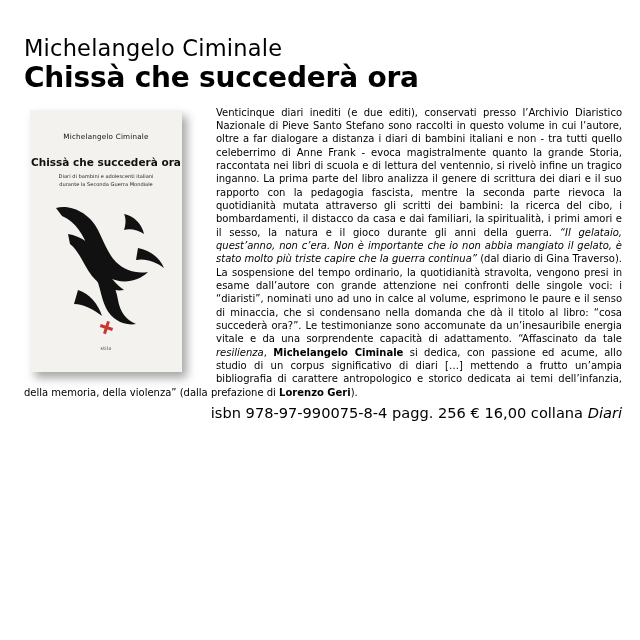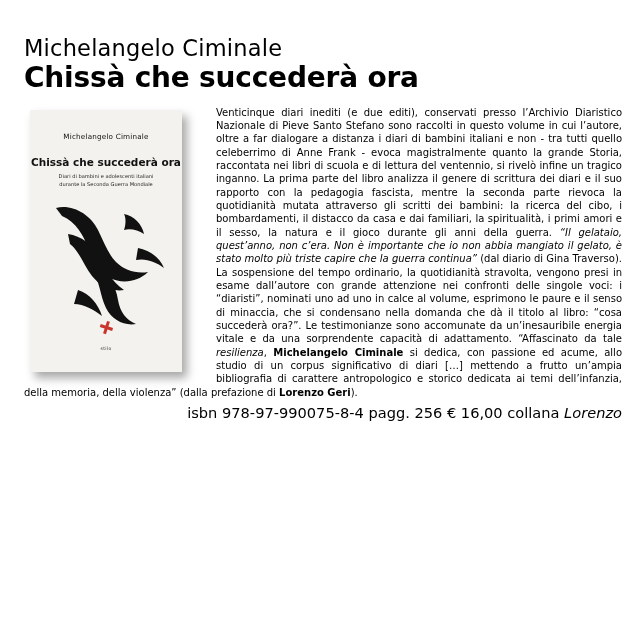--- a/index.html
+++ b/index.html
@@ -179,16 +179,16 @@
         <span class="brand">stilo</span>
       </div>
     </div>
   </div>
 
   <div class="body-text">
     <span>Venticinque diari inediti (e due editi), conservati presso l’Archivio Diaristico Nazionale di Pieve Santo Stefano sono raccolti in questo volume in cui l’autore, oltre a far dialogare a distanza i diari di bambini italiani e non - tra tutti quello celeberrimo di Anne Frank - evoca magistralmente quanto la grande Storia, raccontata nei libri di scuola e di lettura del ventennio, si rivelò infine un tragico inganno. La prima parte del libro analizza il genere di scrittura dei diari e il suo rapporto con la pedagogia fascista, mentre la seconda parte rievoca la quotidianità mutata attraverso gli scritti dei bambini: la ricerca del cibo, i bombardamenti, il distacco da casa e dai familiari, la spiritualità, i primi amori e il sesso, la natura e il gioco durante gli anni della guerra. </span><i>“Il gelataio, quest’anno, non c’era. Non è importante che io non abbia mangiato il gelato, è stato molto più triste capire che la guerra continua”</i><span> (dal diario di Gina Traverso). La sospensione del tempo ordinario, la quotidianità stravolta, vengono presi in esame dall’autore con grande attenzione nei confronti delle singole voci: i “diaristi”, nominati uno ad uno in calce al volume, esprimono le paure e il senso di minaccia, che si condensano nella domanda che dà il titolo al libro: “cosa succederà ora?”. Le testimonianze sono accomunate da un’inesauribile energia vitale e da una sorprendente capacità di adattamento. “Affascinato da tale </span><i>resilienza</i><span>, </span><b>Michelangelo Ciminale</b><span> si dedica, con passione ed acume, allo studio di un corpus significativo di diari […] mettendo a frutto un’ampia bibliografia di carattere antropologico e storico dedicata ai temi dell’infanzia, della memoria, della violenza” (dalla prefazione di </span><b>Lorenzo Geri</b><span>).</span>
   </div>
 
   <div class="isbn-line">
-    <span>isbn 978-97-990075-8-4 pagg. 256 € 16,00 collana </span><i>Lorenzo</i>
+    <span>isbn 978-97-990075-8-4 pagg. 256 € 16,00 collana </span><i>Diari</i>
   </div>
 
 </div>
 
 </body></html>

